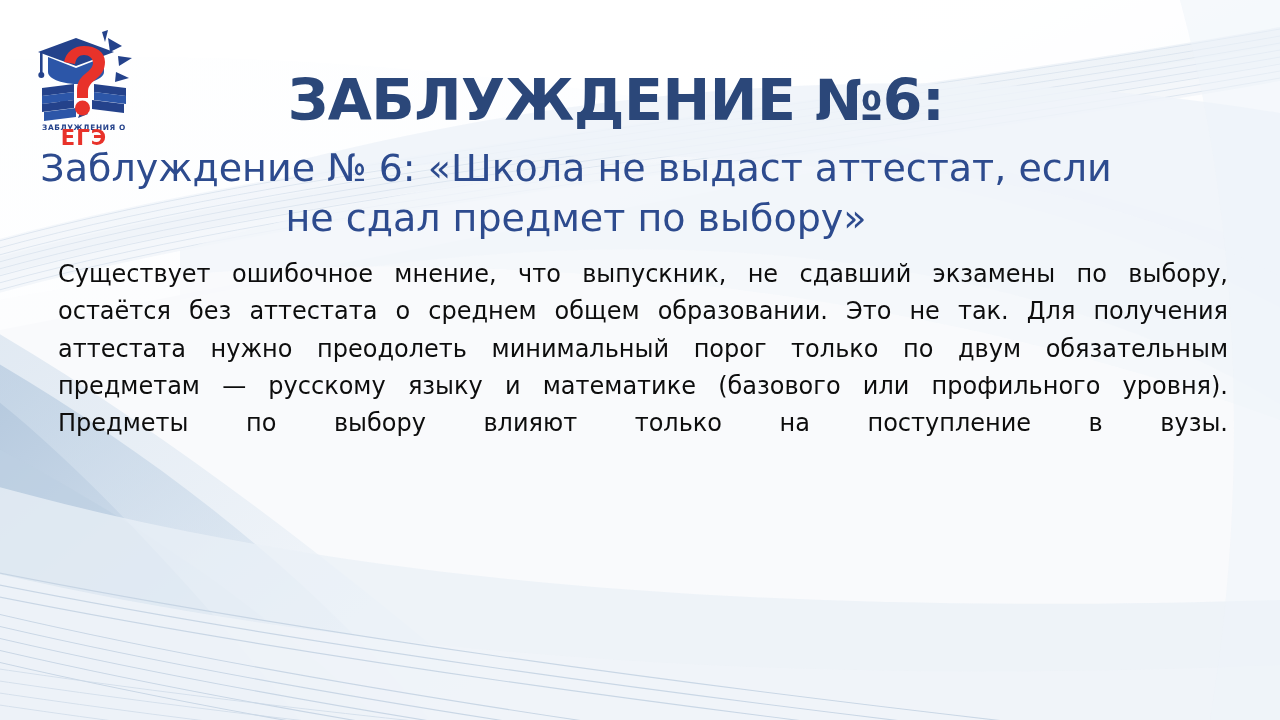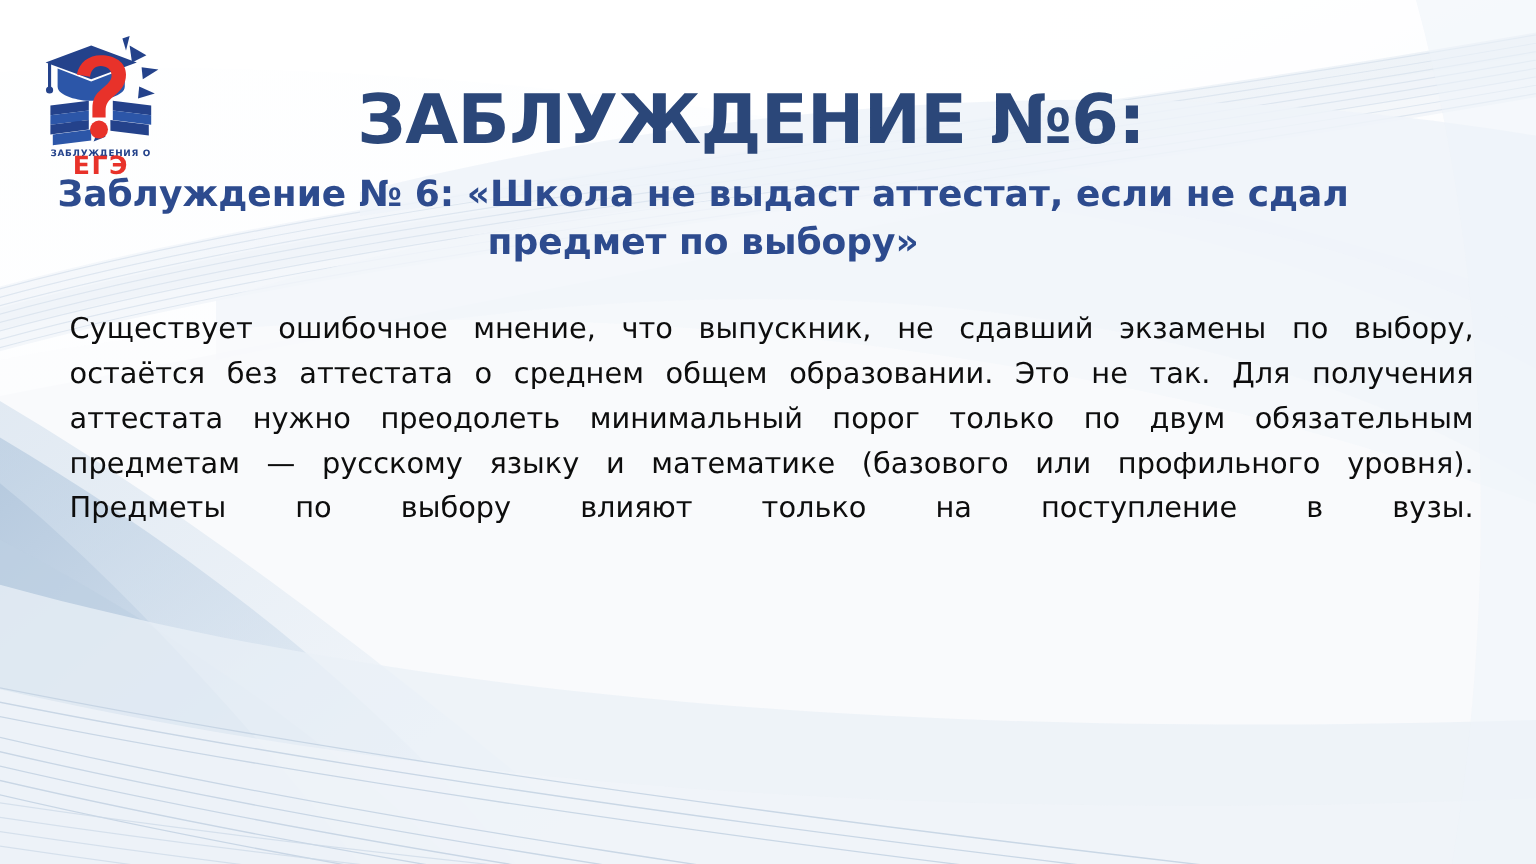--- a/index.html
+++ b/index.html
@@ -30,40 +30,40 @@
     position: absolute;
     left: 30px;
     top: 26px;
     width: 108px;
     height: 120px;
   }
 
   
   #title-block {
     position: absolute;
-    left: 10px;
+    left: 0;
     top: 72px;
     width: 1152px;
     text-align: center;
   }
   #slide-title {
     font-size: 57px;
     font-weight: 700;
     letter-spacing: -0.5px;
     line-height: 1.0;
     color: #2b4779;
     margin: 0;
     padding: 0 0 0 80px;
     white-space: nowrap;
   }
   #slide-subtitle {
     margin: 14px auto 17px;
     width: 1130px;
-    font-size: 30px;
-    font-weight: 700;
+    font-size: 38px;
+    font-weight: 400;
     line-height: 1.32;
     color: #2d4b8e;
     text-align: center;
   }
 
   
   #body-block {
     position: absolute;
     left: 58px;
     top: 256px;

